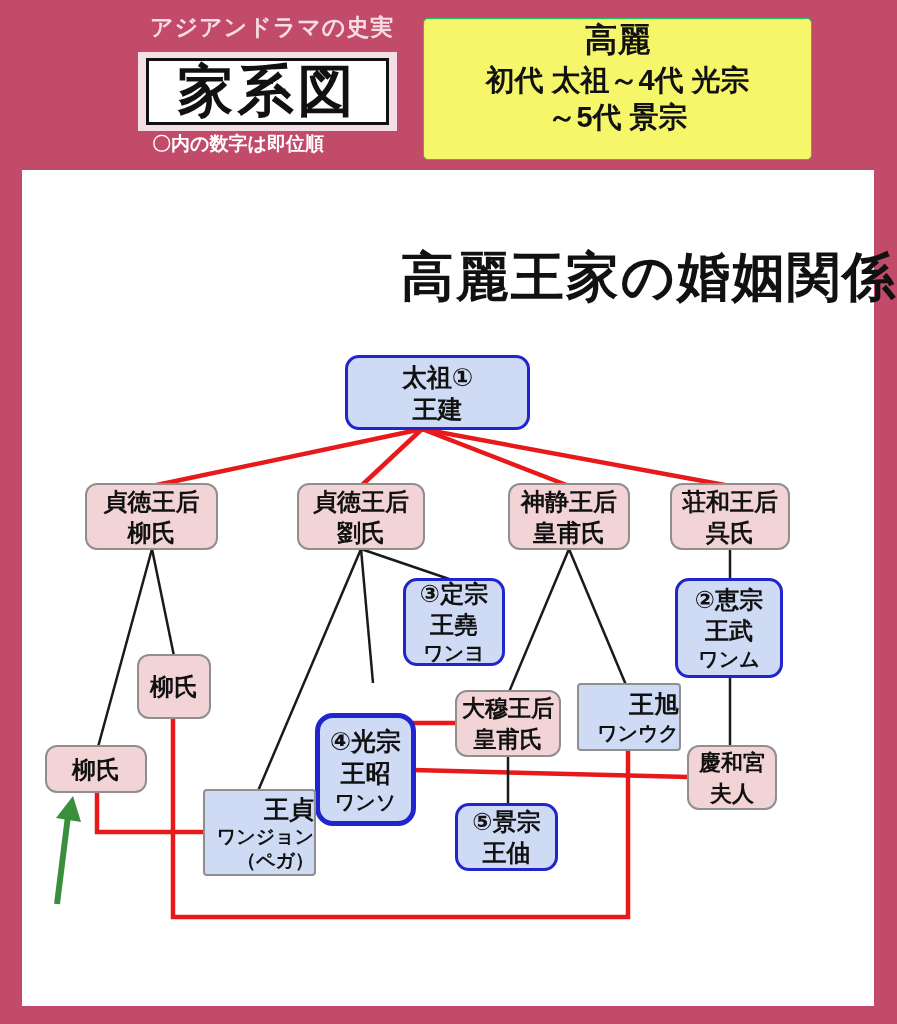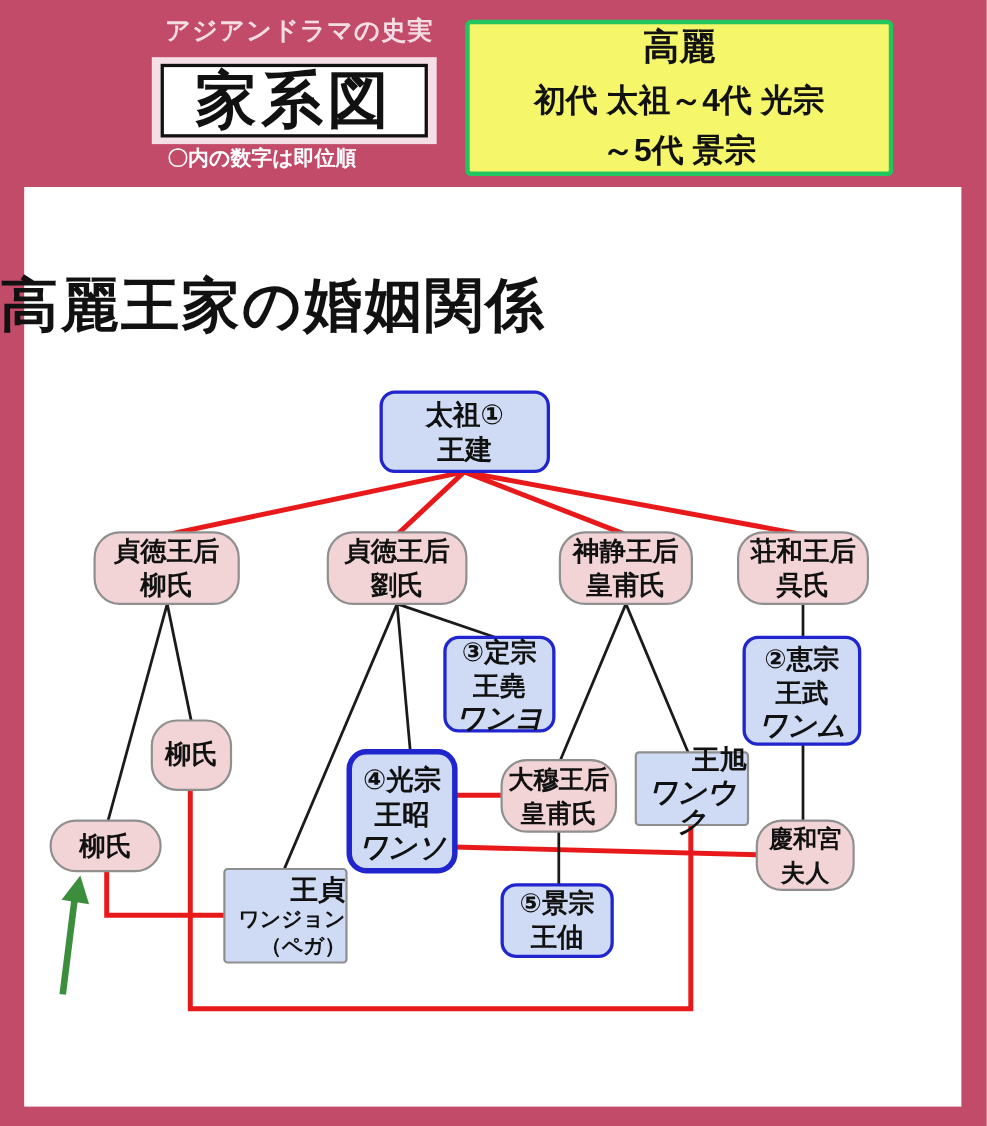--- a/index.html
+++ b/index.html
@@ -24,55 +24,55 @@
     width:100%;height:100%;background:#ffffff;border:3px solid #111;
     box-sizing:border-box;display:flex;align-items:center;justify-content:center;
   }
   .title-box span{font-size:56px;font-weight:bold;color:#111;letter-spacing:4px;}
   .note{
     position:absolute;left:152px;top:131px;width:320px;
     color:#ffffff;font-size:19px;font-weight:bold;
   }
   .era-box{
     position:absolute;left:423px;top:18px;width:389px;height:142px;
-    background:#f5f669;border:4px solid #22c55e;border-radius:5px;
+    background:#f5f669;border:1px solid #22c55e;border-radius:5px;
     box-sizing:border-box;display:flex;flex-direction:column;
-    align-items:center;justify-content:space-between;color:#111;font-weight:bold;
+    align-items:center;justify-content:flex-start;color:#111;font-weight:bold;
   }
   .era-box .e1{font-size:33px;line-height:42px;}
   .era-box .e2{font-size:29px;line-height:38px;}
   .era-box .e3{font-size:29px;line-height:37px;}
 
   
   .panel{
     position:absolute;left:22px;top:170px;width:852px;height:836px;
     background:#ffffff;
   }
   .diagram-title{
-    position:absolute;left:0;top:242px;width:897px;text-align:left;
+    position:absolute;left:0;top:242px;width:897px;text-align:right;
     font-size:53px;font-weight:bold;color:#111;letter-spacing:2px;
   }
 
   
   svg.lines{position:absolute;left:0;top:0;width:897px;height:1024px;}
 
   
   .node{
     position:absolute;box-sizing:border-box;
     display:flex;flex-direction:column;align-items:center;justify-content:center;
     text-align:center;color:#111;font-weight:bold;
   }
   .node .l{font-size:24px;line-height:31px;}
   .node .lg{font-size:25px;line-height:32px;}
-  .node .reading{font-size:26px;line-height:26px;font-style:italic;}
+  .node .reading{font-size:20px;line-height:26px;}
   .node .reading-sm{font-size:19px;line-height:24px;}
-  .pink{background:#f2d4d7;border:2px solid #8f8f8f;border-radius:24px;}
+  .pink{background:#f2d4d7;border:2px solid #8f8f8f;border-radius:12px;}
   .blue-king{background:#cfdbf4;border:3px solid #2125cd;border-radius:14px;}
   .blue-gray{background:#cfdbf4;border:2px solid #8f8f8f;border-radius:4px;align-items:flex-end;}
-  .thick{border-width:5px;border-radius:18px;}
+  .thick{border-width:5px;border-radius:18px;margin-top:32px;}
 
   
   .annotation{
     position:absolute;left:30px;top:905px;width:132px;height:66px;
     background:#ffffff;border:2px solid #333;box-sizing:border-box;
     display:flex;flex-direction:column;justify-content:center;padding-left:8px;
     color:#e02424;font-size:22px;font-weight:bold;line-height:28px;
   }
 </style>
 </head>
@@ -121,21 +121,21 @@
       <line x1="730" y1="666" x2="730" y2="747"></line>
       <line x1="508" y1="756" x2="508" y2="805"></line>
     </g>
 
     <g>
       <line x1="57" y1="904" x2="68" y2="816" stroke="#3b8e3b" stroke-width="6"></line>
       <polygon points="73,796 56,818 81,822" fill="#3b8e3b"></polygon>
     </g>
   </svg>
 
-  <div class="node blue-king" style="left:345px;top:355px;width:155px;height:75px">
+  <div class="node blue-king" style="left:345px;top:355px;width:185px;height:75px">
     <div class="lg">太祖①</div>
     <div class="lg">王建</div>
   </div>
 
   <div class="node pink" style="left:85px;top:483px;width:133px;height:67px">
     <div class="l">貞徳王后</div>
     <div class="l">柳氏</div>
   </div>
 
   <div class="node pink" style="left:297px;top:483px;width:128px;height:67px">

